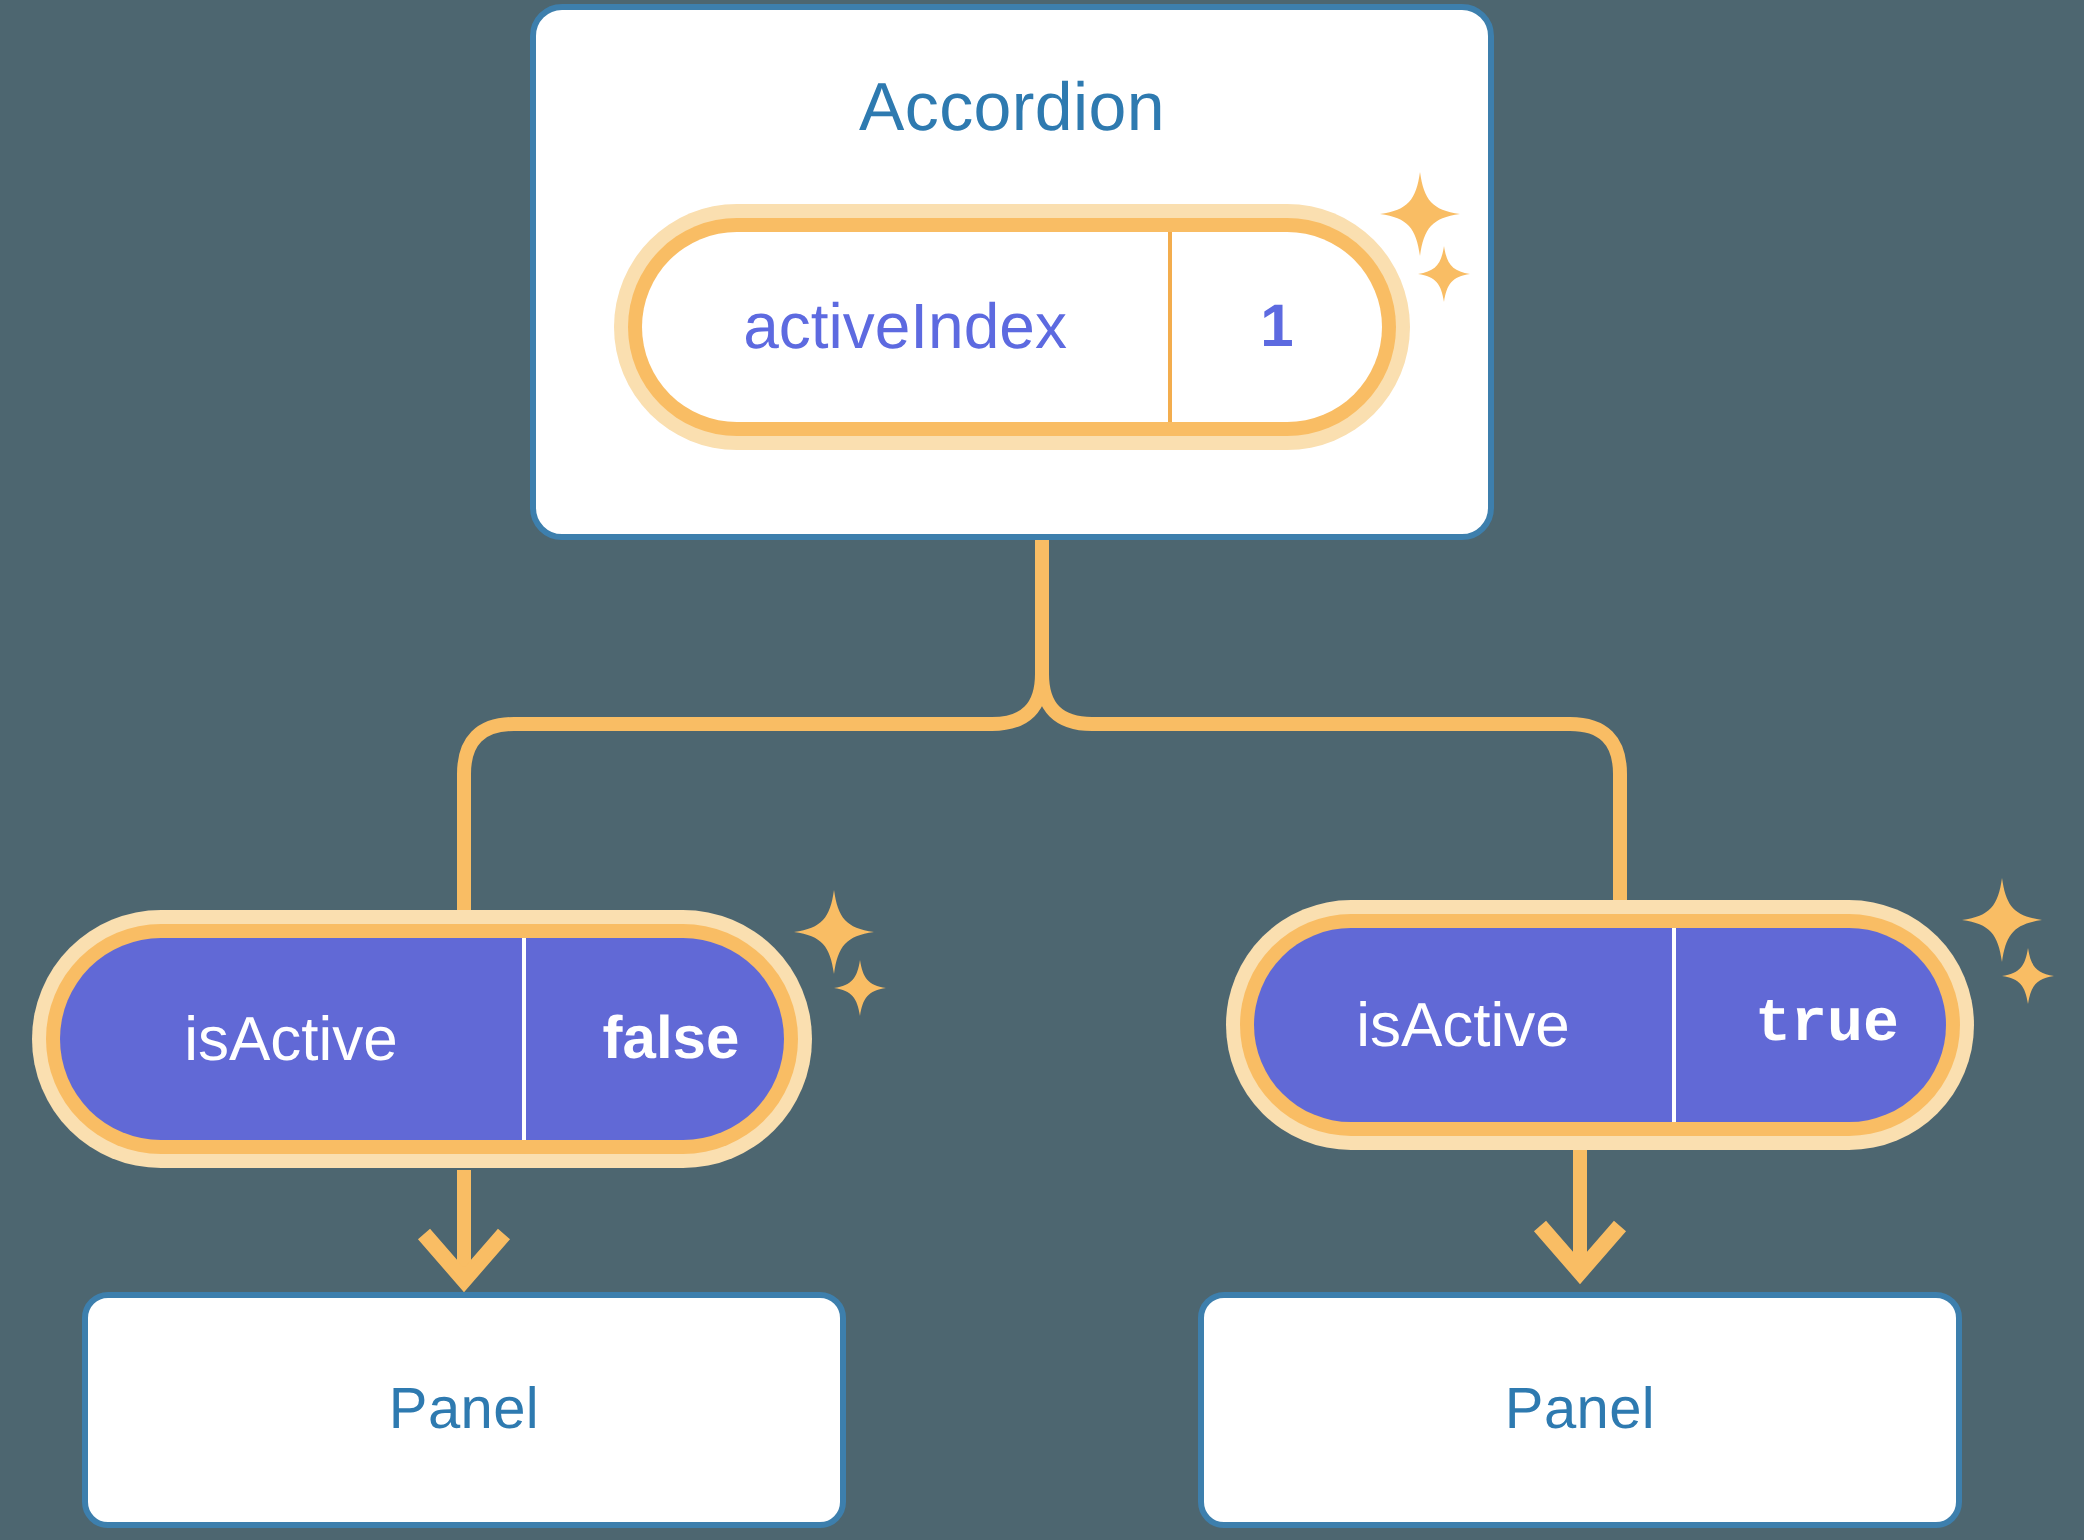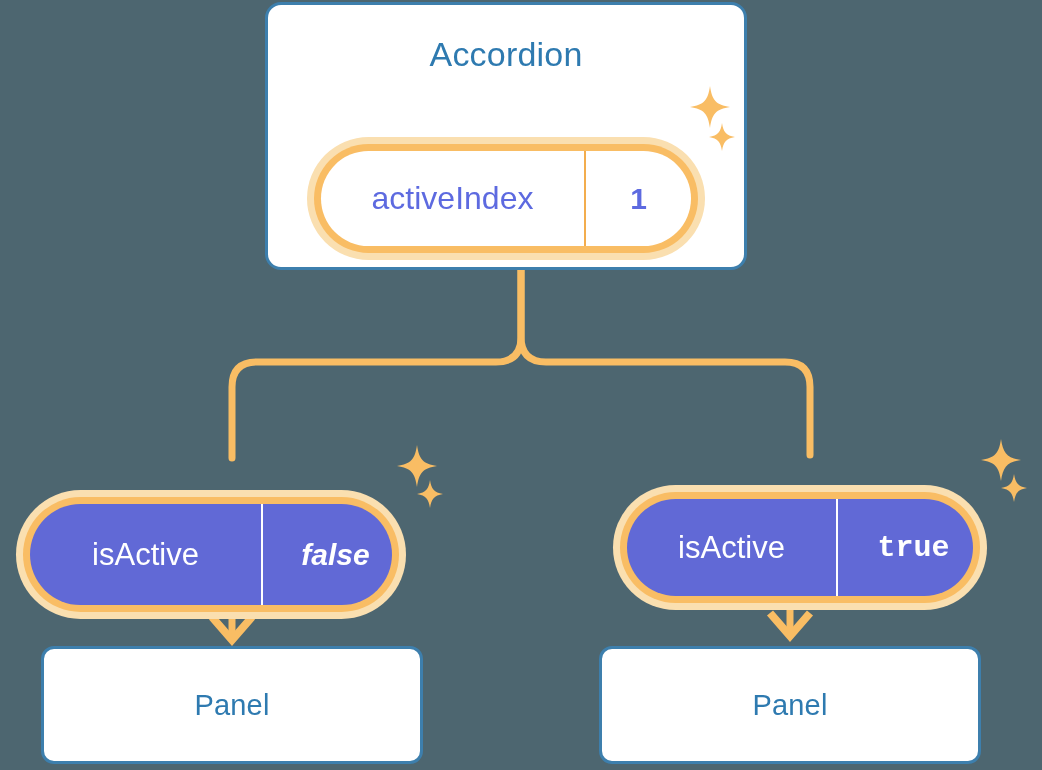--- a/index.html
+++ b/index.html
@@ -72,21 +72,20 @@
   #panel-right { left: 599px; top: 646px; }
 
   
   .pill {
     position: absolute;
     box-sizing: border-box;
     border-radius: 999px;
     background: #fadfb0;           
     padding: 7px;
     display: flex;
-    margin-top: 35px;
   }
   .pill-ring {
     flex: 1;
     border-radius: 999px;
     background: #f9bd64;           
     padding: 7px;
     display: flex;
   }
   .pill-body {
     flex: 1;
@@ -136,21 +135,21 @@
     font-weight: bold;
   }
 
   #pill-isactive-false {
     left: 16px;
     top: 455px;
     width: 390px;
     height: 129px;
   }
   #pill-isactive-false .pill-key { flex: 0 0 233px; }
-  #pill-isactive-false .pill-val { flex: 1; font-style: italic; }
+  #pill-isactive-false .pill-val { flex: 1; }
 
   #pill-isactive-true {
     left: 613px;
     top: 450px;
     width: 374px;
     height: 125px;
   }
   #pill-isactive-true .pill-key { flex: 0 0 211px; }
   #pill-isactive-true .pill-val { flex: 1; font-family: Liberation Mono, monospace; }
 

